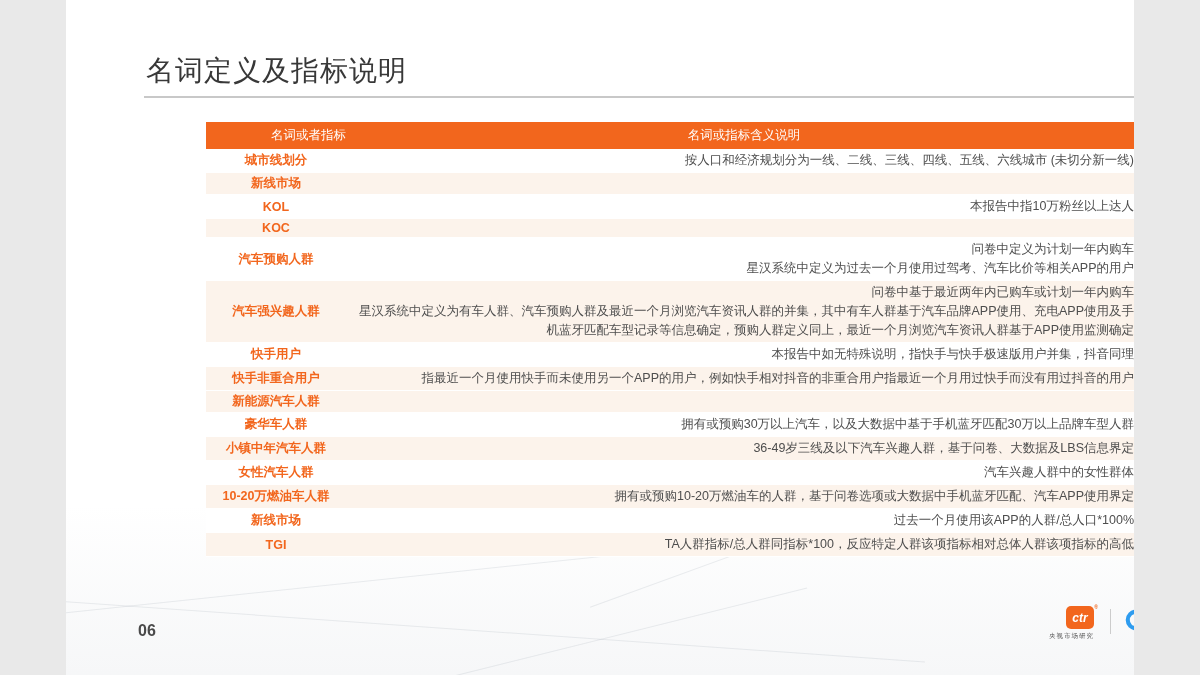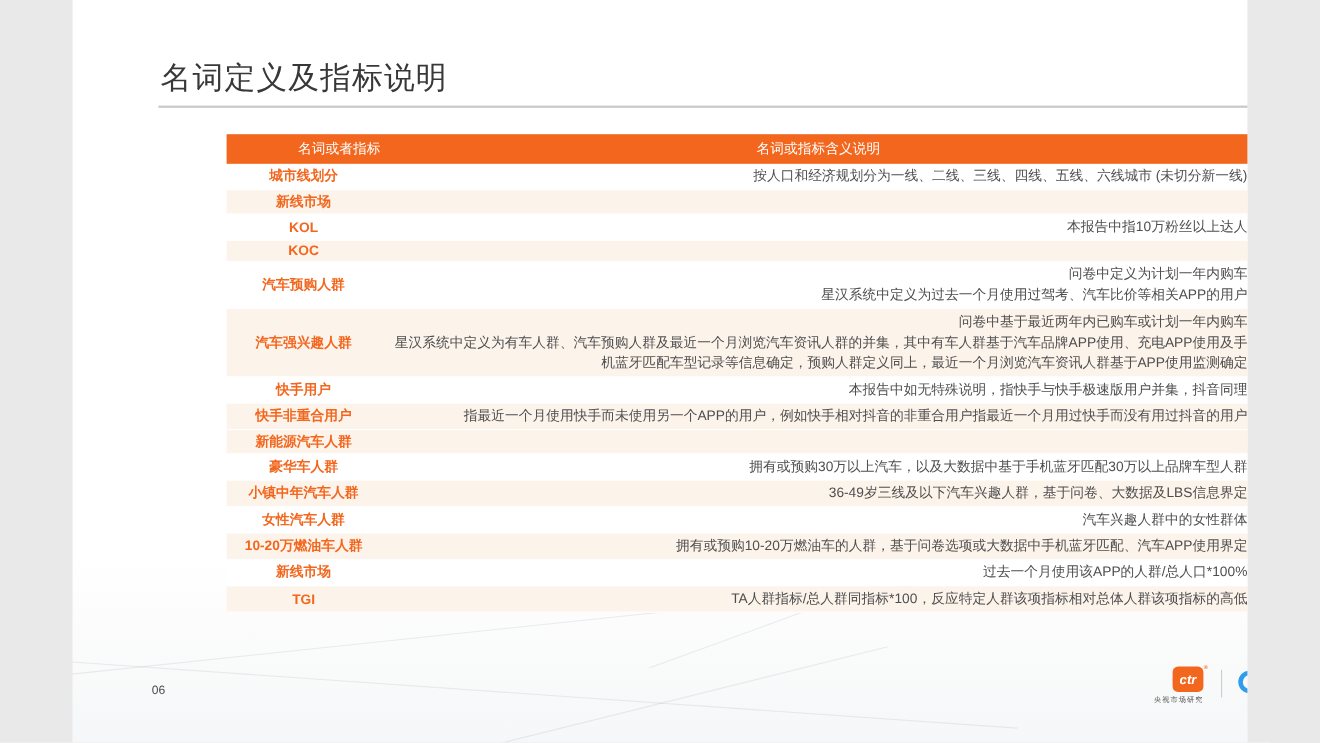--- a/index.html
+++ b/index.html
@@ -31,21 +31,21 @@
   .td-term{
     width:140px;display:flex;align-items:center;justify-content:center;
     color:#F2661D;font-weight:700;padding:2px 0;
   }
   .td-desc{
     flex:1;display:flex;flex-direction:column;justify-content:center;
     color:#4E4E4E;line-height:19px;padding:2px 8px 2px 4px;text-align:right;
   }
   .page-num{
     position:absolute;left:72px;top:622px;
-    font-size:11px;font-weight:400;color:#4a4a4a;
+    font-size:16px;font-weight:700;color:#4a4a4a;
   }
   .footer-logos{position:absolute;left:983px;top:606px;display:flex;align-items:flex-start;}
   .ctr-block{display:flex;flex-direction:column;align-items:flex-end;margin-right:16px;}
   .ctr-box{
     width:28px;height:23px;background:#F2661D;border-radius:5px;
     color:#fff;font-weight:700;font-style:italic;font-size:12px;
     display:flex;align-items:center;justify-content:center;
     position:relative;
   }
   .ctr-box .reg{position:absolute;top:-2px;right:-4px;font-size:5px;font-style:normal;color:#F2661D;}

